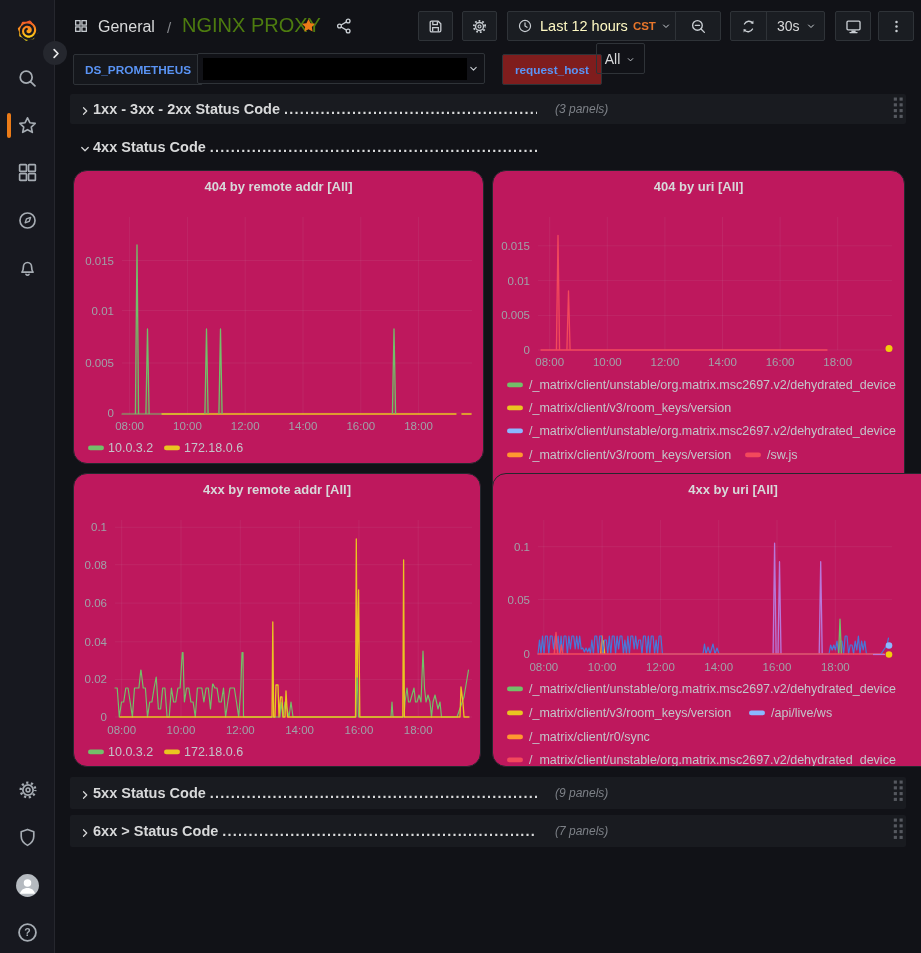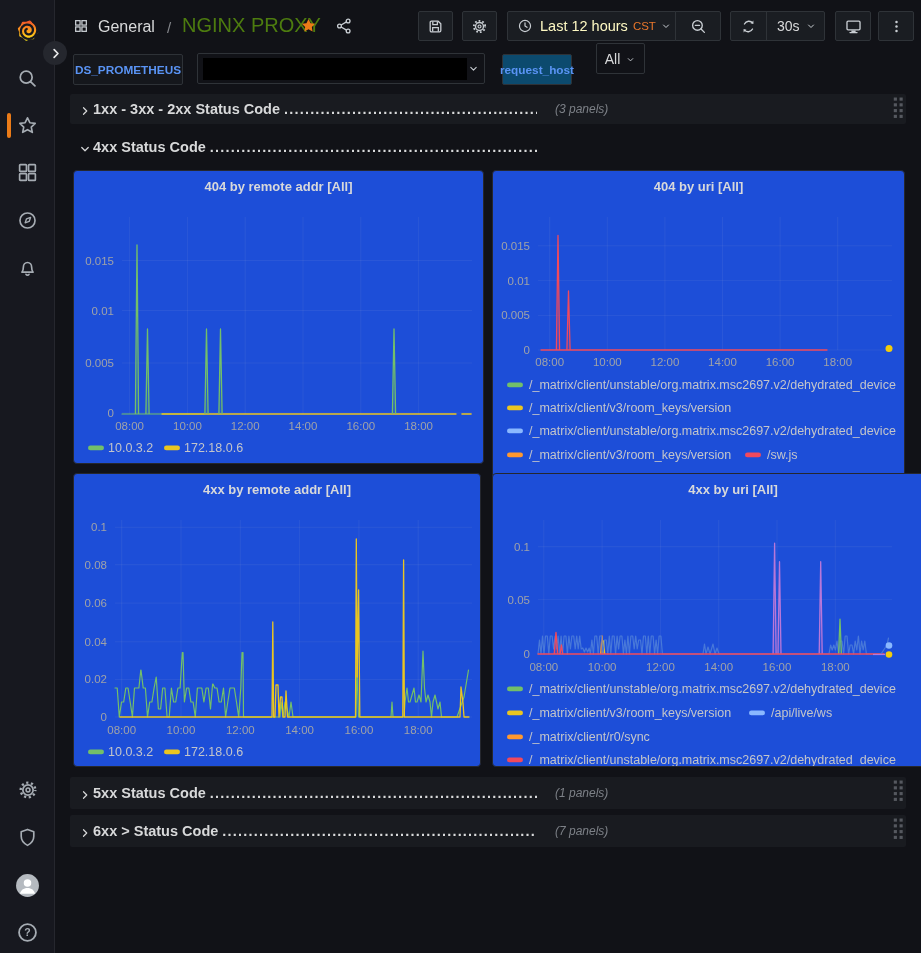--- a/index.html
+++ b/index.html
@@ -1,19 +1,19 @@
 <!DOCTYPE html>
 <html><head><meta charset="utf-8"><style>
 *{margin:0;padding:0;box-sizing:border-box}
 html,body{width:921px;height:953px;background:#111217;font-family:"Liberation Sans",sans-serif;overflow:hidden;position:relative}
 .abs{position:absolute}
 .sidebar{position:absolute;left:0;top:0;width:55px;height:953px;background:#17181f;border-right:1px solid #26272e}
 .sice{position:absolute;left:0;width:55px;display:flex;justify-content:center}
 .navbtn{position:absolute;top:11px;height:30px;background:#1a1d22;border:1px solid #2f3338;border-radius:2px;display:flex;align-items:center;justify-content:center}
-.panel{position:absolute;background:#1d4ed8;border:1px solid #25272e;border-radius:4px;overflow:hidden}
+.panel{position:absolute;background:#be185d;border:1px solid #25272e;border-radius:14px;overflow:hidden}
 .ptitle{position:absolute;top:8px;left:0;right:0;text-align:center;font-size:13px;font-weight:bold;color:#d8d9da}
 .rowstrip{position:absolute;left:70px;width:836px;height:30px;background:#191b20;border-radius:2px}
 .rowtitle{font-size:14.5px;font-weight:bold;color:#d8d9da;white-space:nowrap;overflow:hidden}
 .pcount{position:absolute;font-size:12px;font-style:italic;color:#7d8187;white-space:nowrap}
 .bluelabel{color:#5a94f5;font-weight:bold;font-size:11.8px}
 .dots8{position:absolute;width:11px;height:24px}
 </style></head><body>
 <div class="sidebar"></div>
 <div class="abs" style="left:10px;top:12px">
     <svg width="36" height="36" viewBox="0 0 64 64" style="display:block">
@@ -129,21 +129,21 @@
       <circle cx="12" cy="12" r="5.6" stroke="#c9ced3" stroke-width="1.9"></circle>
       <circle cx="12" cy="12" r="2.1" stroke="#c9ced3" stroke-width="1.7"></circle>
     </svg>
   </div>
 <div class="navbtn" style="left:507px;width:169px;justify-content:flex-start;padding-left:9px;border-top-right-radius:0;border-bottom-right-radius:0">
     <svg width="16" height="16" viewBox="0 0 24 24" fill="none" style="">
       <circle cx="12" cy="12" r="8.3" stroke="#c9ced3" stroke-width="1.8"></circle>
       <path d="M12 7.2V12l3 2" stroke="#c9ced3" stroke-width="1.8" stroke-linecap="round" stroke-linejoin="round"></path>
     </svg>
     <span style="font-size:14.5px;color:#fef9c3;margin-left:7px">Last 12 hours</span>
-    <span style="font-size:11.5px;font-weight:normal;color:#e8762b;margin-left:5px">CST</span>
+    <span style="font-size:11.5px;font-weight:bold;color:#e8762b;margin-left:5px">CST</span>
     <span style="margin-left:4px;margin-top:2px"><svg width="12" height="12" viewBox="0 0 24 24" fill="none" style="">
         <path d="M7 10l5 5 5-5" stroke="#c9ced3" stroke-width="2" fill="none" stroke-linecap="round" stroke-linejoin="round"></path>
       </svg></span>
   </div>
 <div class="navbtn" style="left:675px;width:46px;border-top-left-radius:0;border-bottom-left-radius:0">
     <svg width="17" height="17" viewBox="0 0 24 24" fill="none" style="">
       <circle cx="10.5" cy="10.5" r="6.8" stroke="#c9ced3" stroke-width="1.9"></circle>
       <line x1="15.6" y1="15.6" x2="20.3" y2="20.3" stroke="#c9ced3" stroke-width="1.9" stroke-linecap="round"></line>
       <line x1="7.6" y1="10.5" x2="13.4" y2="10.5" stroke="#c9ced3" stroke-width="1.9" stroke-linecap="round"></line>
     </svg>
@@ -168,28 +168,28 @@
       <line x1="7" y1="20.6" x2="17" y2="20.6" stroke="#c9ced3" stroke-width="1.8" stroke-linecap="round"></line>
     </svg>
   </div>
 <div class="navbtn" style="left:878px;width:36px">
     <svg width="17" height="17" viewBox="0 0 24 24" fill="none" style="">
       <circle cx="12" cy="5.6" r="1.75" fill="#c9ced3"></circle>
       <circle cx="12" cy="12" r="1.75" fill="#c9ced3"></circle>
       <circle cx="12" cy="18.4" r="1.75" fill="#c9ced3"></circle>
     </svg>
   </div>
-<div class="abs bluelabel" style="left:73px;top:54px;width:110px;height:31px;background:#15171c;border:1px solid #2e3237;border-radius:2px;display:flex;align-items:center;justify-content:center">DS_PROMETHEUS</div>
+<div class="abs bluelabel" style="left:73px;top:54px;width:130px;height:31px;background:#15171c;border:1px solid #2e3237;border-radius:2px;display:flex;align-items:center;justify-content:center">DS_PROMETHEUS</div>
 <div class="abs" style="left:197px;top:53px;width:288px;height:31px;background:#111217;border:1px solid #2f3338;border-radius:2px;display:flex;align-items:center">
     <div style="margin-left:5px;width:264px;height:22px;background:#000"></div>
     <svg width="13" height="13" viewBox="0 0 24 24" fill="none" style="">
       <path d="M7 10l5 5 5-5" stroke="#c9ced3" stroke-width="2" fill="none" stroke-linecap="round" stroke-linejoin="round"></path>
     </svg>
   </div>
-<div class="abs bluelabel" style="left:502px;top:54px;width:70px;height:31px;background:#0c4a6e;border:1px solid #2e3237;border-radius:2px;display:flex;align-items:center;justify-content:center">request_host</div>
+<div class="abs bluelabel" style="left:502px;top:54px;width:100px;height:31px;background:#7f1d1d;border:1px solid #2e3237;border-radius:2px;display:flex;align-items:center;justify-content:center">request_host</div>
 <div class="abs" style="left:596px;top:43px;width:49px;height:31px;border:1px solid #2f3338;border-radius:2px;display:flex;align-items:center;justify-content:center">
     <span style="font-size:14px;color:#d8d9da">All</span>
     <span style="margin-left:5px;margin-top:2px"><svg width="11" height="11" viewBox="0 0 24 24" fill="none" style="">
         <path d="M7 10l5 5 5-5" stroke="#c9ced3" stroke-width="2" fill="none" stroke-linecap="round" stroke-linejoin="round"></path>
       </svg></span>
   </div>
 <div class="rowstrip" style="top:94px;height:30px"></div>
 <div class="abs" style="left:79px;top:103px"><svg width="12" height="12" viewBox="0 0 24 24" fill="none" style="">
       <path d="M9 5.5l6.5 6.5L9 18.5" stroke="#d8d9da" stroke-width="2.4" fill="none" stroke-linecap="round" stroke-linejoin="round"></path>
     </svg></div>
@@ -209,21 +209,21 @@
     </svg></div>
 <div class="abs" style="left:79px;top:141px"><svg width="12" height="12" viewBox="0 0 24 24" fill="none" style="">
       <path d="M5.5 9l6.5 6.5L18.5 9" stroke="#d8d9da" stroke-width="2.4" fill="none" stroke-linecap="round" stroke-linejoin="round"></path>
     </svg></div>
 <div class="abs rowtitle" style="left:93px;top:139px;width:444px">4xx Status Code <span style="letter-spacing:1.2px">........................................................................................................................</span></div>
 <div class="rowstrip" style="top:777px;height:32px"></div>
 <div class="abs" style="left:79px;top:787px"><svg width="12" height="12" viewBox="0 0 24 24" fill="none" style="">
       <path d="M9 5.5l6.5 6.5L9 18.5" stroke="#d8d9da" stroke-width="2.4" fill="none" stroke-linecap="round" stroke-linejoin="round"></path>
     </svg></div>
 <div class="abs rowtitle" style="left:93px;top:785px;width:444px">5xx Status Code <span style="letter-spacing:1.2px">........................................................................................................................</span></div>
-<div class="pcount" style="left:555px;top:786px">(1 panels)</div>
+<div class="pcount" style="left:555px;top:786px">(9 panels)</div>
 <div class="abs dots8" style="left:893px;top:780px"><svg width="11" height="22" viewBox="0 0 20 42" fill="none">
       <g fill="#55585f">
         <rect x="1" y="1" width="6" height="6"></rect>
         <rect x="1" y="12" width="6" height="6"></rect>
         <rect x="1" y="23" width="6" height="6"></rect>
         <rect x="1" y="34" width="6" height="6"></rect>
         <rect x="12" y="1" width="6" height="6"></rect>
         <rect x="12" y="12" width="6" height="6"></rect>
         <rect x="12" y="23" width="6" height="6"></rect>
         <rect x="12" y="34" width="6" height="6"></rect>

